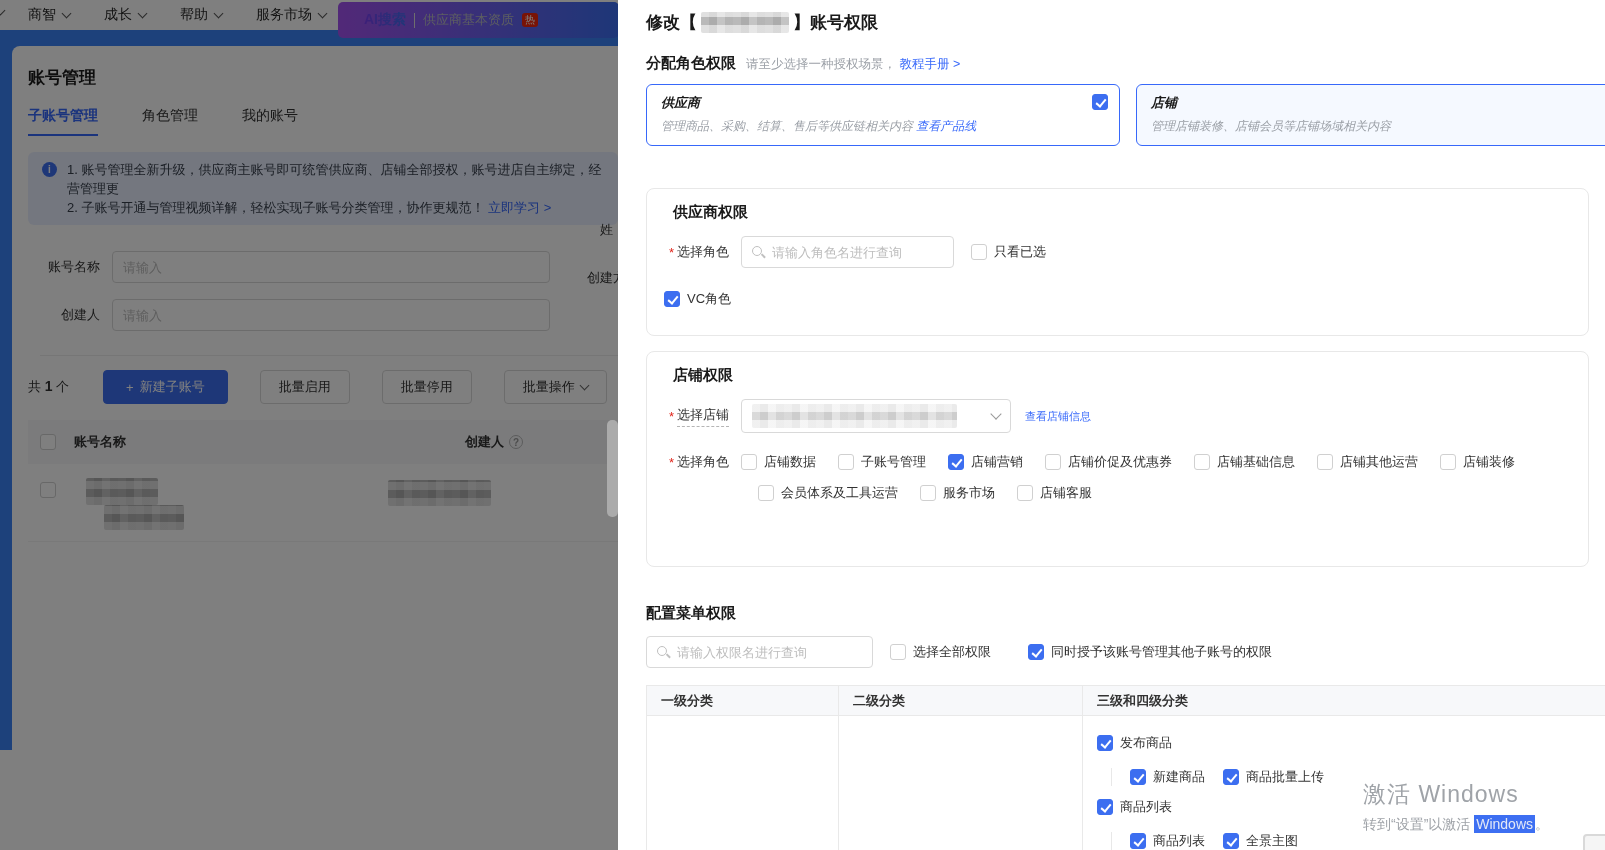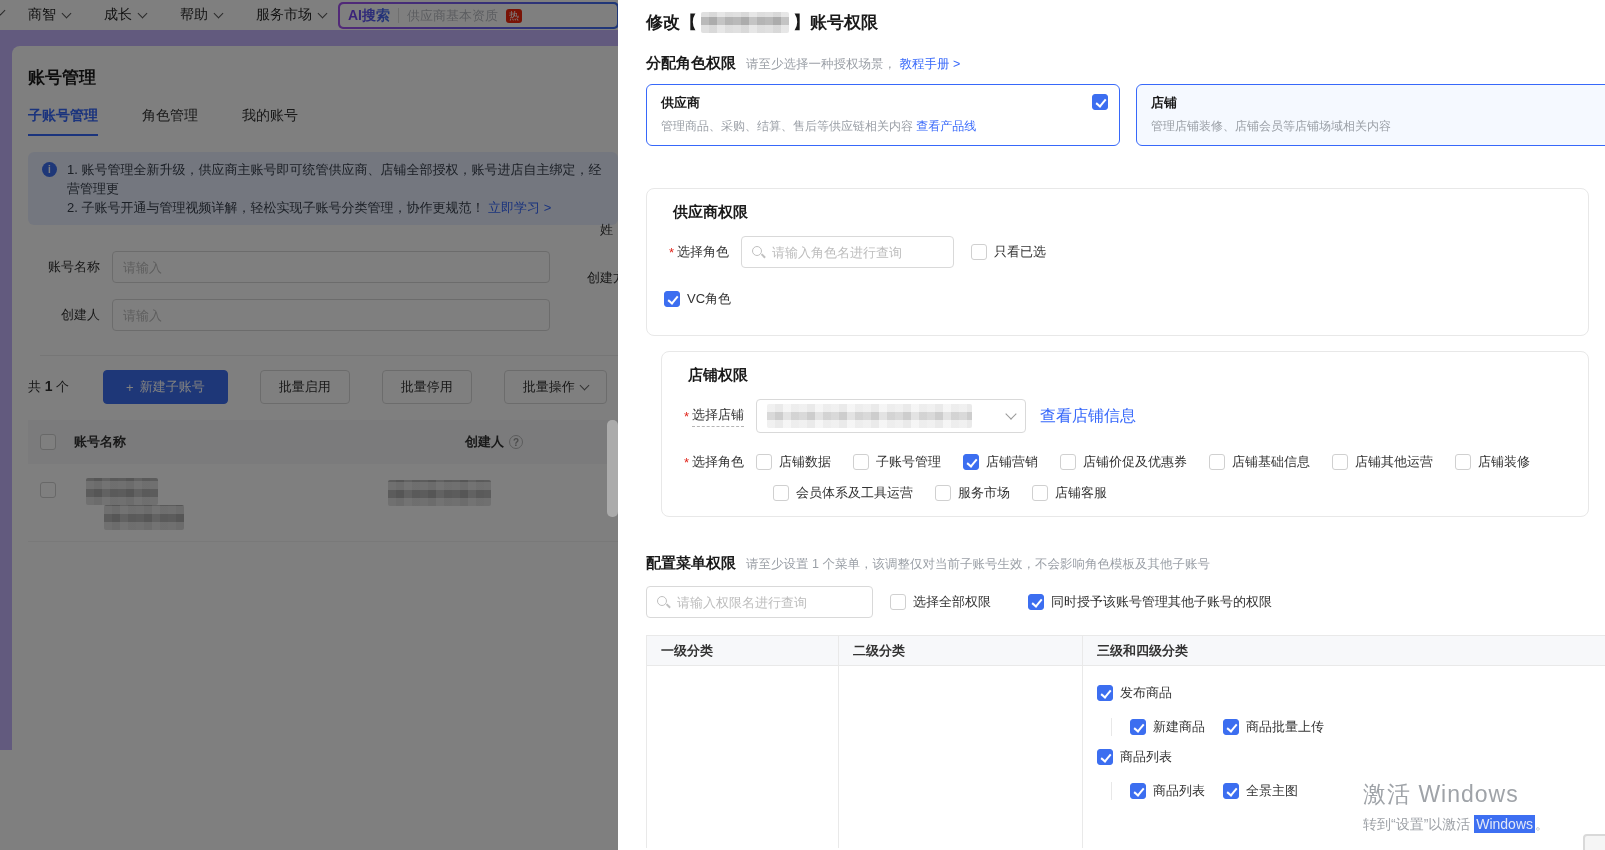--- a/index.html
+++ b/index.html
@@ -1,26 +1,26 @@
 <!DOCTYPE html>
 <html><head>
 <meta charset="utf-8">
 <style>
   * { margin:0; padding:0; box-sizing:border-box; }
   html,body { background:#555; }
   body { font-family:"Liberation Sans","DejaVu Sans",sans-serif; }
   .stage { position:relative; width:1605px; height:850px; overflow:hidden; background:#fff; }
 
   
-  .left-page { position:absolute; left:0; top:0; width:618px; height:750px; background:#c4b5fd; overflow:hidden; }
+  .left-page { position:absolute; left:0; top:0; width:618px; height:750px; background:#3b82f6; overflow:hidden; }
   .navbar { position:relative; height:30px; background:#fff; display:flex; align-items:center; padding-left:28px; gap:34px; font-size:14px; color:#2a2a2a; }
   .nav-item { display:inline-flex; align-items:center; gap:7px; white-space:nowrap; }
   .nav-chev { display:inline-block; width:7px; height:7px; border-right:1.4px solid #555; border-bottom:1.4px solid #555; transform:rotate(45deg); margin-top:-4px; }
   .nav-chev.cut { position:absolute; left:-3px; top:11px; }
-  .ai-box { position:absolute; left:338px; top:2px; width:281px; height:27px; background:linear-gradient(90deg,#a452f0,#3c6ef0); border-radius:5px; padding:2px; }
+  .ai-box { position:absolute; left:338px; top:2px; width:281px; height:27px; background:linear-gradient(90deg,#a452f0,#3c6ef0); border-radius:5px; padding:18px; }
   .ai-box-inner { background:#fff; border-radius:4px; height:100%; display:flex; align-items:center; padding:0 8px; gap:8px; }
   .ai-label { font-weight:bold; font-size:14px; background:linear-gradient(90deg,#7b3ff2,#3c6ef0); -webkit-background-clip:text; background-clip:text; color:transparent; white-space:nowrap; }
   .ai-sep { width:1px; height:15px; background:#ddd; }
   .ai-ph { color:#b9bcc2; font-size:13px; white-space:nowrap; }
   .hot-badge { background:#f2270c; color:#fff; font-size:10px; line-height:14px; padding:0 3px; border-radius:3px; }
 
   .panel { position:absolute; left:12px; top:46px; right:0; bottom:0; background:#fff; border-radius:8px 0 0 0; padding:20px 0 16px 16px; }
   .page-title { font-size:17px; font-weight:bold; color:#1a1a1a; }
   .tabs { display:flex; gap:44px; margin-top:18px; font-size:14px; color:#333; }
   .tab { padding-bottom:9px; cursor:pointer; }
@@ -62,49 +62,49 @@
   .scroll-thumb { position:absolute; left:607px; top:420px; width:11px; height:97px; background:#ababab; border-radius:5px; }
 
   
   .drawer { position:absolute; left:618px; top:0; width:987px; height:850px; background:#fff; overflow:hidden; }
   .d-inner { padding:10px 8px 0 28px; position:relative; height:100%; }
   .d-title { font-size:17px; font-weight:bold; color:#1a1a1a; display:flex; align-items:center; gap:2px; height:24px; }
   .t-px { width:88px; height:21px; margin:0 2px; }
   .sec-head { display:flex; align-items:baseline; gap:10px; margin-top:20px; }
   .sec-head h3 { font-size:15px; font-weight:bold; color:#1a1a1a; }
   .sec-tip { font-size:12.5px; color:#9a9fa6; }
-  .cards { display:flex; gap:16px; margin-top:11px; }
+  .cards { display:flex; gap:16px; margin-top:11px;font-style:italic; }
   .scene-card { width:474px; flex:none; border:1px solid #3768fa; border-radius:6px; background:#fff; padding:9px 14px 10px; position:relative; }
   .scene-card.tint { width:540px; background:#f5f9ff; }
   .scene-card .c-title { font-size:13px; font-weight:bold; color:#1a1a1a; }
   .scene-card .c-desc { font-size:12px; color:#9a9fa6; margin-top:6px; }
   .scene-card .cb { position:absolute; right:11px; top:9px; }
 
   .perm-box { border:1px solid #e8e8e8; border-radius:8px; margin-right:8px; padding:14px 0 0 17px; }
   .perm-box.s1 { margin-top:42px; height:148px; }
-  .perm-box.s2 { margin-top:15px; height:166px;margin-left:15px; }
+  .perm-box.s2 { margin-top:15px; height:216px; }
   .perm-box h4 { font-size:15px; font-weight:bold; color:#1a1a1a; margin-left:9px; }
   .form-row { display:flex; align-items:center; margin-top:14px; }
   .req { color:#e1251b; margin-right:3px; font-size:13px; }
   .fr-label { font-size:13px; color:#333; margin-right:12px; display:inline-flex; align-items:center; margin-left:5px; }
   .fr-label.dashed .lbl-txt { border-bottom:1px dashed #b5b5b5; padding-bottom:2px; }
   .search-input { position:relative; }
   .search-input input { width:213px; height:32px; border:1px solid #d9d9d9; border-radius:4px; padding:0 10px 0 30px; font-size:13px; color:#333; outline:none; }
   .search-input input::placeholder { color:#bdbdbd; }
   .sico { position:absolute; left:11px; top:10px; width:10px; height:10px; border:1.5px solid #c0c0c0; border-radius:50%; }
   .sico::after { content:""; position:absolute; width:5px; height:1.5px; background:#c0c0c0; transform:rotate(45deg); right:-4.5px; bottom:-1px; }
   .chk-item { display:inline-flex; align-items:center; gap:7px; font-size:13px; color:#333; white-space:nowrap; }
   .cb { width:16px; height:16px; flex:none; border:1px solid #d0d0d0; border-radius:3px; background:#fff; position:relative; cursor:pointer; display:inline-block; }
   .cb.on { background:#3c6ef0; border-color:#3c6ef0; }
   .cb.on::after { content:""; position:absolute; left:5px; top:1.5px; width:4px; height:8px; border:solid #fff; border-width:0 2px 2px 0; transform:rotate(40deg); }
   .vc-row { margin-top:22px; }
   .select-box { width:270px; height:34px; border:1px solid #d9d9d9; border-radius:4px; display:flex; align-items:center; padding:0 10px; justify-content:space-between; cursor:pointer; }
   .sel-px { width:205px; height:24px; }
   .sel-chev { width:8px; height:8px; border-right:1.4px solid #999; border-bottom:1.4px solid #999; transform:rotate(45deg); margin-top:-4px; }
-  .shop-link { margin-left:14px; font-size:16px; }
+  .shop-link { margin-left:14px; font-size:11px; }
   .roles-row { display:flex; align-items:center; gap:22px; }
   .roles-row.r2 { margin-top:13px; margin-left:94px; }
   .menu-controls { display:flex; align-items:center; margin-top:13px; }
   .menu-controls .search-input input { width:227px; }
   .gap17 { margin-left:17px; }
   .gap37 { margin-left:37px; }
 
   .menu-table { margin-top:17px; width:959px; border-top:1px solid #e9e9e9; border-left:1px solid #e9e9e9; }
   .mt-head { display:flex; background:#f7f8fa; border-bottom:1px solid #e9e9e9; height:30px; }
   .mt-head > div { display:flex; align-items:center; padding-left:14px; font-size:13px; font-weight:600; color:#333; border-right:1px solid #e9e9e9; }
@@ -346,21 +346,20 @@
             </span>
           <span class="chk-item">
               <span class="cb"></span>
               <span>店铺客服</span>
             </span>
         </div>
       </div>
 
       <div class="sec-head" style="margin-top:37px">
         <h3>配置菜单权限</h3>
-        <span class="sec-tip">请至少设置 1 个菜单，该调整仅对当前子账号生效，不会影响角色模板及其他子账号</span>
       </div>
 
       <div class="menu-controls">
         <span class="search-input">
           <span class="sico"></span>
           <input placeholder="请输入权限名进行查询" style="">
         </span>
         <span class="chk-item gap17">
           <span class="cb"></span>
           <span>选择全部权限</span>

